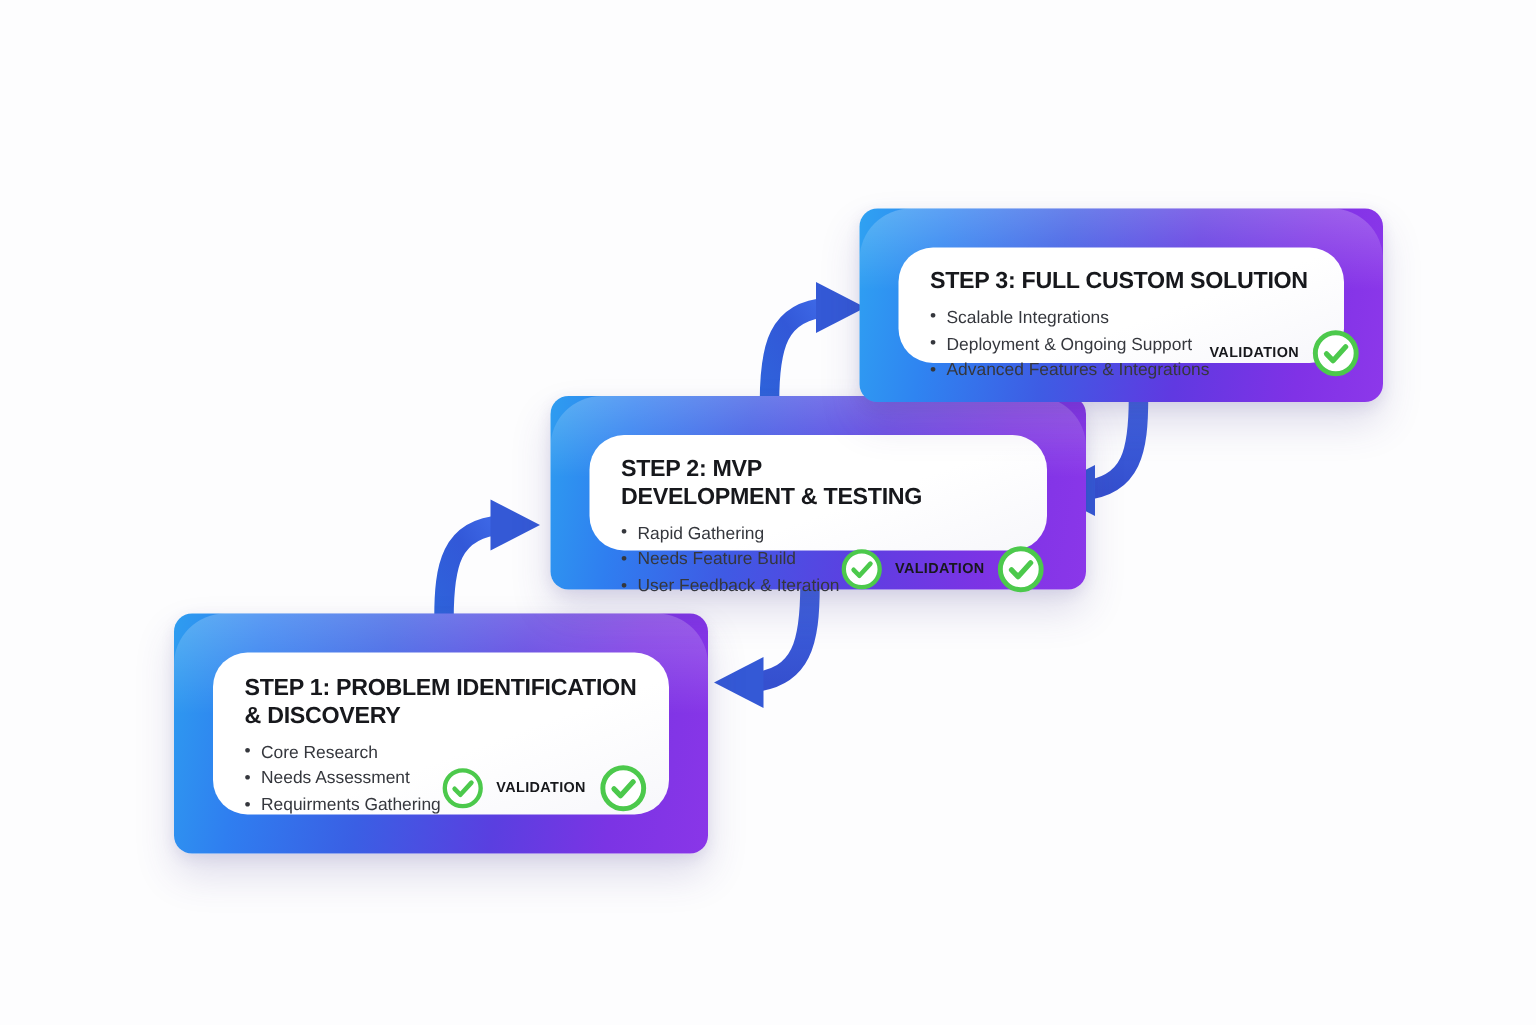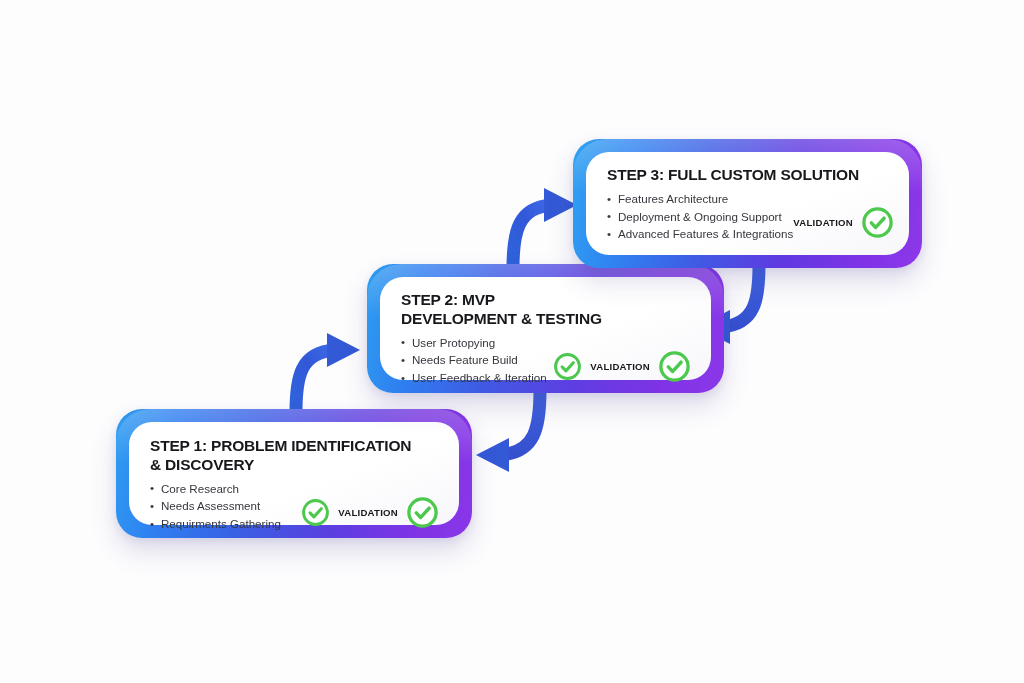--- a/index.html
+++ b/index.html
@@ -28,22 +28,22 @@
     left: 0; top: 0;
     width: 1024px;
     height: 683px;
     z-index: 1;
   }
 
   
   .step-card {
     position: absolute;
     z-index: 3;
-    border-radius: 26px;
-    padding: 13px;
+    border-radius: 12px;
+    padding: 26px;
     box-sizing: border-box;
     box-shadow: 0 14px 26px rgba(70, 60, 140, 0.17),
                 0 3px 9px rgba(70, 60, 140, 0.10);
   }
   .step-card::after {
     
     content: "";
     position: absolute;
     inset: 0;
     border-radius: 34px;
@@ -124,21 +124,21 @@
     flex: 0 0 auto;
     display: block;
   }
   .check-badge.small { width: 29px; height: 29px; }
 
   
   #card-step-1 {
     left: 116px;
     top: 409px;
     width: 356px;
-    height: 129px;
+    height: 160px;
     background: linear-gradient(100deg, #2e9df0 0%, #2f7ef0 16%, #3a5fe4 38%, #5a3fe0 62%, #7b34e4 82%, #8a36e8 100%);
   }
   #card-step-2 {
     left: 367px;
     top: 264px;
     width: 357px;
     height: 129px;
     background: linear-gradient(100deg, #2e9df0 0%, #2f7ef0 15%, #3f5ae4 36%, #5e3ee1 60%, #7d33e5 82%, #8b37e9 100%);
   }
   #card-step-3 {
@@ -219,21 +219,21 @@
       </div>
     </div>
   </div>
 
   <div class="step-card" id="card-step-2">
     <div class="card-inner">
       <div class="card-title">STEP 2: MVP
 DEVELOPMENT &amp; TESTING</div>
       <div class="card-body">
         <ul class="bullets">
-          <li>User Protopying</li>
+          <li>Rapid Gathering</li>
           <li>Needs Feature Build</li>
           <li>User Feedback &amp; Iteration</li>
         </ul>
         <div class="validation">
           <svg class="check-badge small" viewBox="0 0 40 40" xmlns="http://www.w3.org/2000/svg">
             <circle cx="20" cy="20" r="16.5" fill="#ffffff" stroke="#4cc94c" stroke-width="4"></circle>
             <path d="M12.5 20.5 L17.8 26 L28 14.8" fill="none" stroke="#4cc94c" stroke-width="4.2" stroke-linecap="round" stroke-linejoin="round"></path>
           </svg>
           <span class="validation-label">VALIDATION</span>
           <svg class="check-badge" viewBox="0 0 40 40" xmlns="http://www.w3.org/2000/svg">
@@ -243,21 +243,21 @@
         </div>
       </div>
     </div>
   </div>
 
   <div class="step-card" id="card-step-3">
     <div class="card-inner">
       <div class="card-title">STEP 3: FULL CUSTOM SOLUTION</div>
       <div class="card-body">
         <ul class="bullets">
-          <li>Features Architecture</li>
+          <li>Scalable Integrations</li>
           <li>Deployment &amp; Ongoing Support</li>
           <li>Advanced Features &amp; Integrations</li>
         </ul>
         <div class="validation">
           <span class="validation-label">VALIDATION</span>
           <svg class="check-badge" viewBox="0 0 40 40" xmlns="http://www.w3.org/2000/svg">
             <circle cx="20" cy="20" r="16.5" fill="#ffffff" stroke="#4cc94c" stroke-width="4"></circle>
             <path d="M12.5 20.5 L17.8 26 L28 14.8" fill="none" stroke="#4cc94c" stroke-width="4.2" stroke-linecap="round" stroke-linejoin="round"></path>
           </svg>
         </div>

